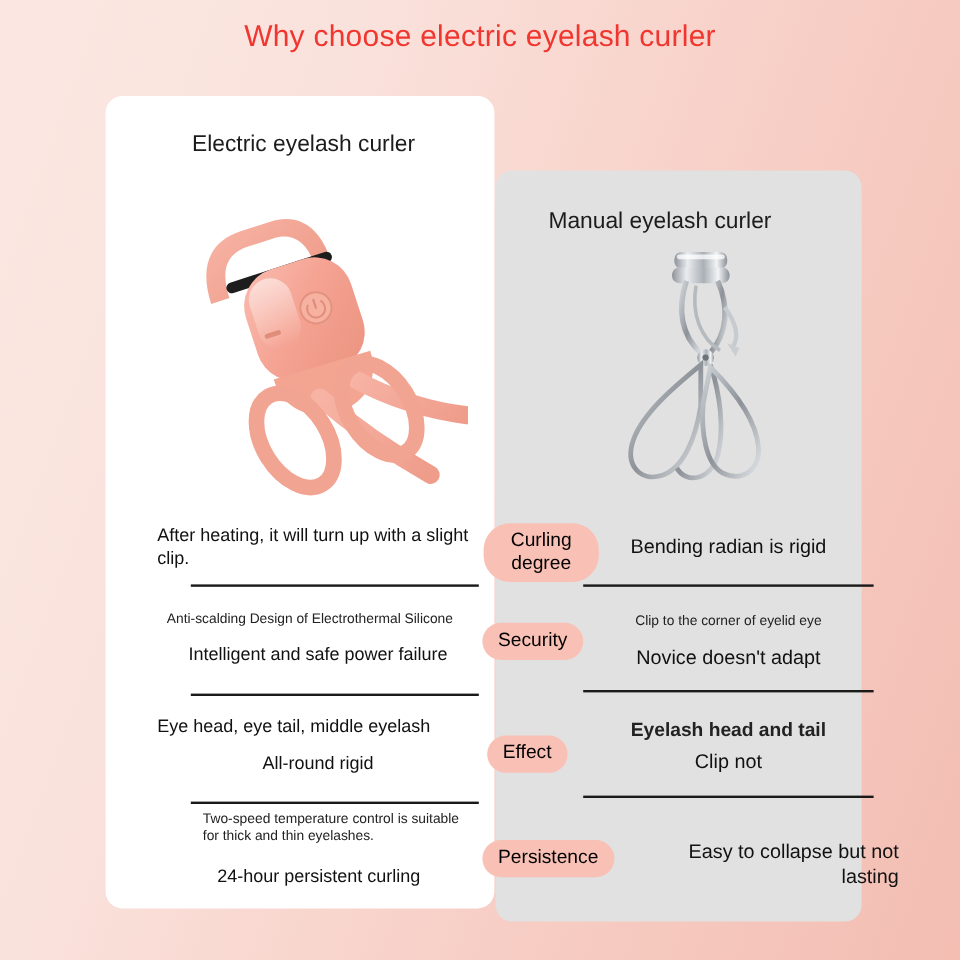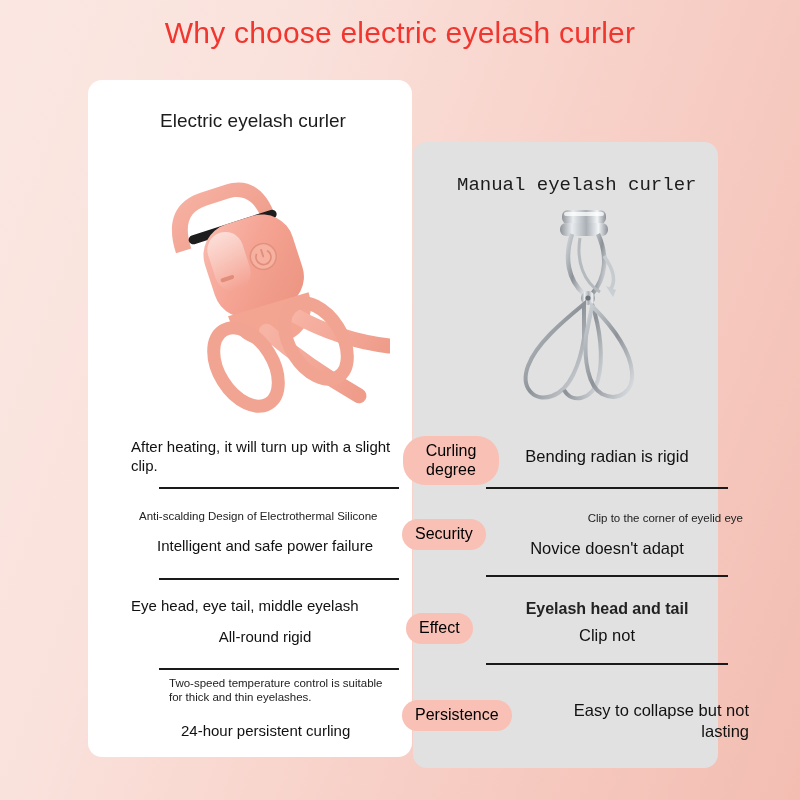--- a/index.html
+++ b/index.html
@@ -21,21 +21,21 @@
     overflow: hidden;
   }
 
   
   .page-title {
     position: absolute;
     top: 16px;
     left: 0;
     width: 800px;
     text-align: center;
-    font-size: 30px;
+    font-size: 25px;
     letter-spacing: .2px;
     color: #f0362f;
     font-family: "Liberation Sans", sans-serif;
   }
 
   
   .panel-manual {
     position: absolute;
     left: 413px;
     top: 142px;
@@ -54,21 +54,21 @@
     border-radius: 14px;
   }
 
   .panel-heading {
     position: absolute;
     font-size: 19px;
     color: #1c1c1c;
     white-space: nowrap;
   }
   .heading-electric { left: 128px; top: 110px; margin-left: 32px; }
-  .heading-manual  { left: 457px; top: 174px; font-family: Liberation Mono, monospace; }
+  .heading-manual  { left: 457px; top: 174px; }
 
   
   .product {
     position: absolute;
   }
   #electric-curler-image { left: 120px; top: 160px; width: 270px; height: 270px; }
   #manual-curler-image   { left: 488px; top: 198px; width: 185px; height: 225px; }
 
   
   .rows {
@@ -244,21 +244,21 @@
 degree</div>
       <div class="cell cell-right line-main-lg" style="top:446px;">Bending radian is rigid</div>
       <div class="divider divider-left" style="top:487px;"></div>
       <div class="divider divider-right" style="top:487px;"></div>
     </div>
 
     <div class="row">
       <div class="cell cell-left line-small" style="top:509px; left:108px; width:250px;">Anti-scalding Design of Electrothermal Silicone</div>
       <div class="cell cell-left line-main indent" style="top:537px;">Intelligent and safe power failure</div>
       <div class="badge" style="left:371px; top:519px;">Security</div>
-      <div class="cell cell-right line-small" style="top:511px;text-align:right;">Clip to the corner of eyelid eye</div>
+      <div class="cell cell-right line-small" style="top:511px;">Clip to the corner of eyelid eye</div>
       <div class="cell cell-right line-main-lg" style="top:538px;">Novice doesn't adapt</div>
       <div class="divider divider-left" style="top:578px;"></div>
       <div class="divider divider-right" style="top:575px;"></div>
     </div>
 
     <div class="row">
       <div class="cell cell-left line-main" style="top:597px; left:100px; width:260px;">Eye head, eye tail, middle eyelash</div>
       <div class="cell cell-left line-main" style="top:628px; left:100px; width:268px; text-align:center;">All-round rigid</div>
       <div class="badge" style="left:375px; top:613px;">Effect</div>
       <div class="cell cell-right line-small" style="top:599px; font-size:16px;font-weight:bold;">Eyelash head and tail</div>

